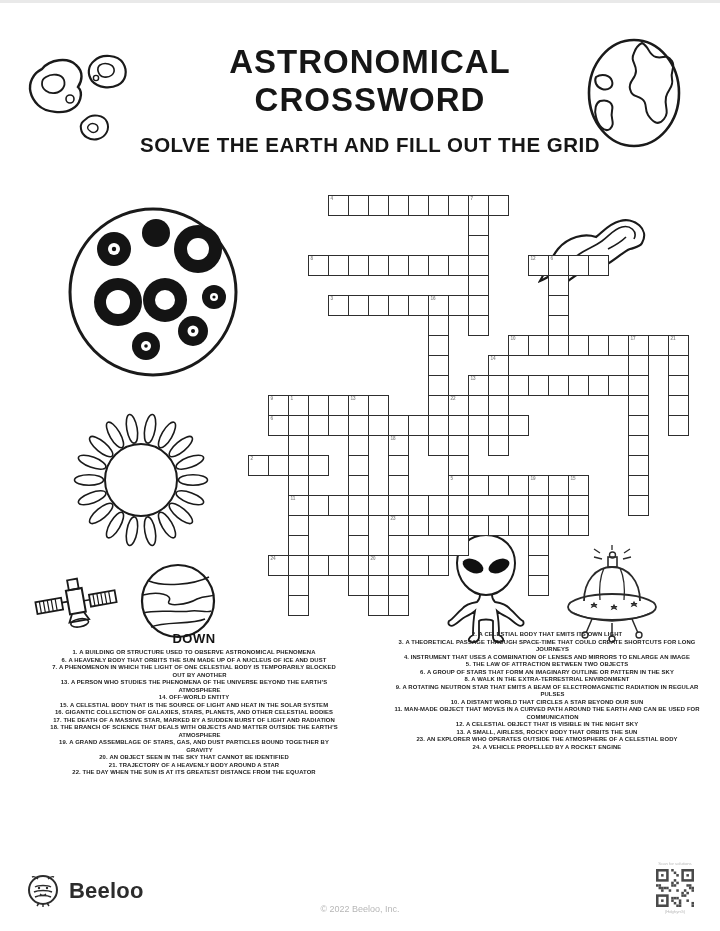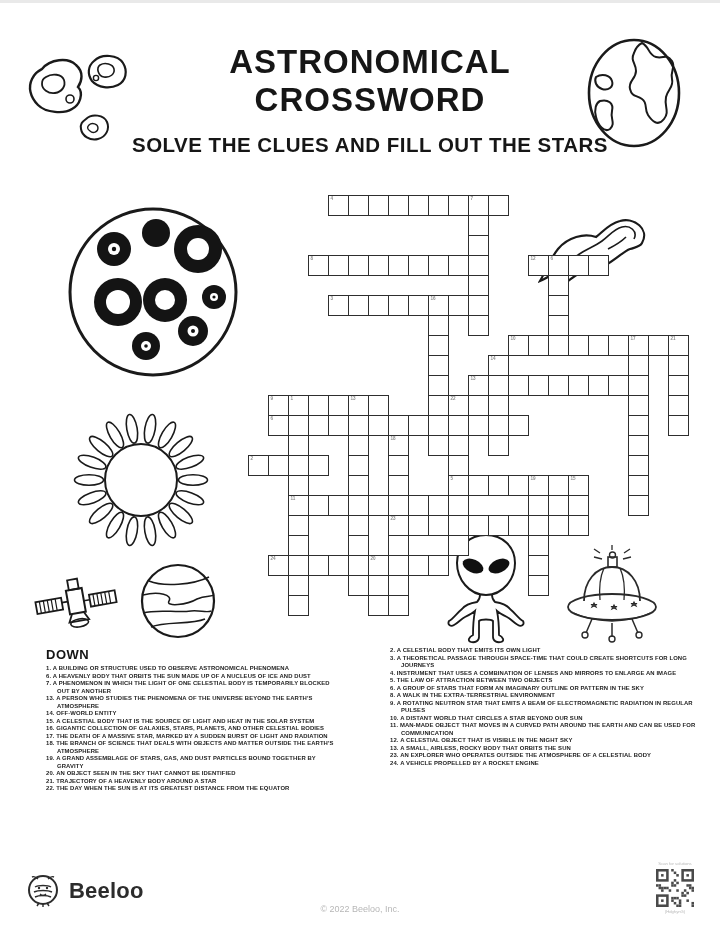--- a/index.html
+++ b/index.html
@@ -16,21 +16,21 @@
   
   #grid{position:absolute;left:0;top:0;}
   .cell{
     position:absolute;width:21px;height:21px;box-sizing:border-box;
     border:1.4px solid #2e2e2e;background:#ffffff;
   }
   .cellnum{
     position:absolute;top:0px;left:1.5px;font-size:4.6px;color:#8d8d8d;font-weight:700;
   }
   
-  .clues{position:absolute;top:644px;}
+  .clues{position:absolute;top:628px;text-align:center;}
   #down-clues{left:46px;width:296px;}
   #across-clues{left:390px;width:314px;}
   .clues h3{
     margin:0 0 3px 0;font-size:13px;font-weight:900;letter-spacing:0.5px;color:#141414;
   }
   .clues ol{margin:0;padding:0;list-style:none;}
   .clue{
     font-size:5.9px;line-height:7.5px;font-weight:700;color:#232323;
     padding-left:11px;text-indent:-11px;letter-spacing:0.1px;
   }
@@ -42,21 +42,21 @@
     font-size:9px;color:#b7b7b7;}
   .qrblock{position:absolute;left:653px;top:858px;width:44px;text-align:center;}
   .qrcap{font-size:4.2px;color:#b9b9b9;line-height:6px;}
   svg{display:block;}
 </style>
 </head>
 <body>
 
 <div class="header">
   <div class="title">ASTRONOMICAL CROSSWORD</div>
-  <div class="subtitle">SOLVE THE CLUES AND FILL OUT THE STARS</div>
+  <div class="subtitle">SOLVE THE EARTH AND FILL OUT THE GRID</div>
 </div>
 
 <svg class="abs" style="left:26px;top:44px;" width="108" height="100" viewBox="0 0 108 100" fill="none" stroke="#1a1a1a">
   <path stroke-width="2.4" d="M16,22 C24,12 42,10 50,18 C58,25 56,34 52,40 C58,46 54,58 46,62 C38,67 20,66 12,58 C4,50 2,40 6,32 C9,26 11,25 16,22 Z"></path>
   <path stroke-width="1.8" d="M20,30 C26,26 36,27 38,33 C40,39 36,45 29,46 C22,47 16,42 16,37 C16,33 17,32 20,30 Z"></path>
   <circle cx="44" cy="52" r="4" stroke-width="1.6"></circle>
   <path stroke-width="2.2" d="M68,14 C76,6 92,8 97,16 C102,24 100,34 92,38 C84,42 72,41 66,34 C61,27 62,19 68,14 Z"></path>
   <path stroke-width="1.6" d="M74,18 C79,15 87,17 88,22 C89,27 84,31 78,30 C72,29 70,21 74,18 Z"></path>
   <circle cx="70" cy="31" r="2.6" stroke-width="1.4"></circle>
   <path stroke-width="2" d="M60,72 C66,66 78,68 81,75 C84,82 80,90 72,92 C64,94 56,89 55,82 C54,77 56,75 60,72 Z"></path>

